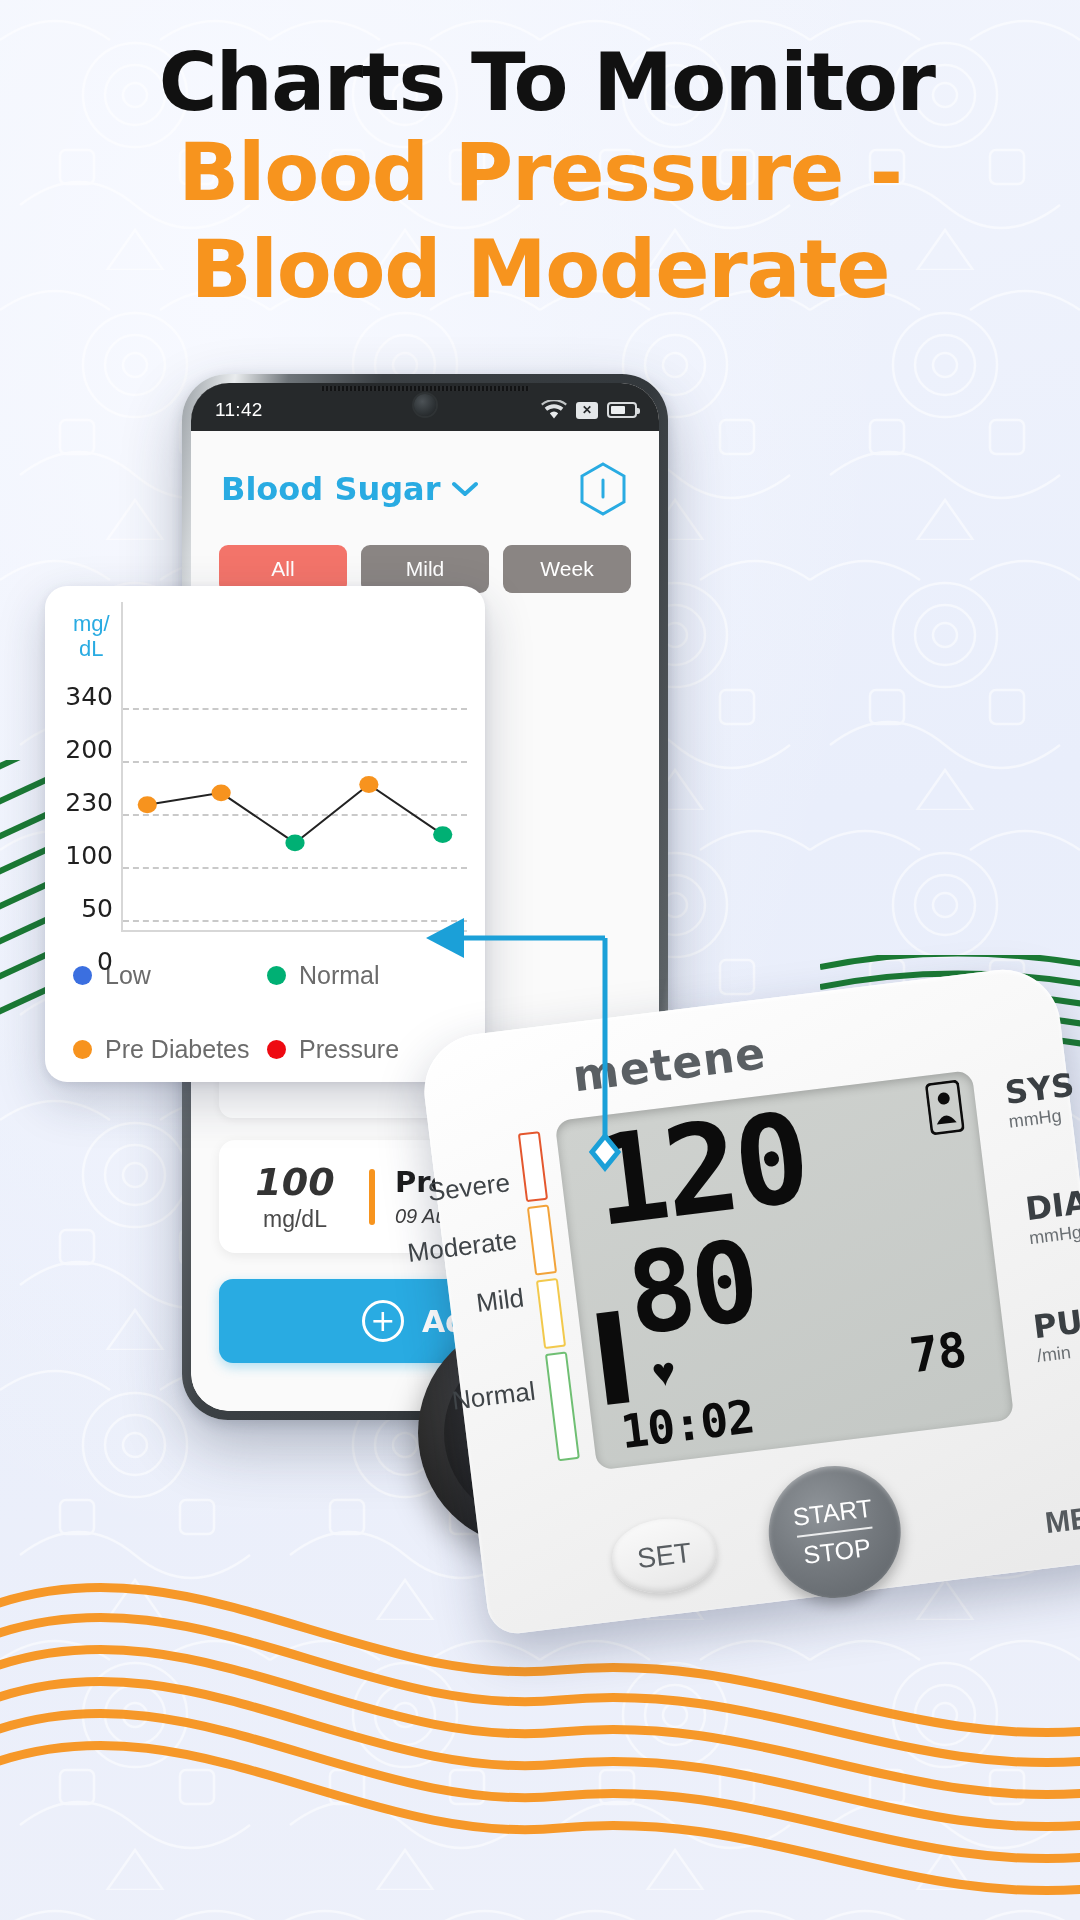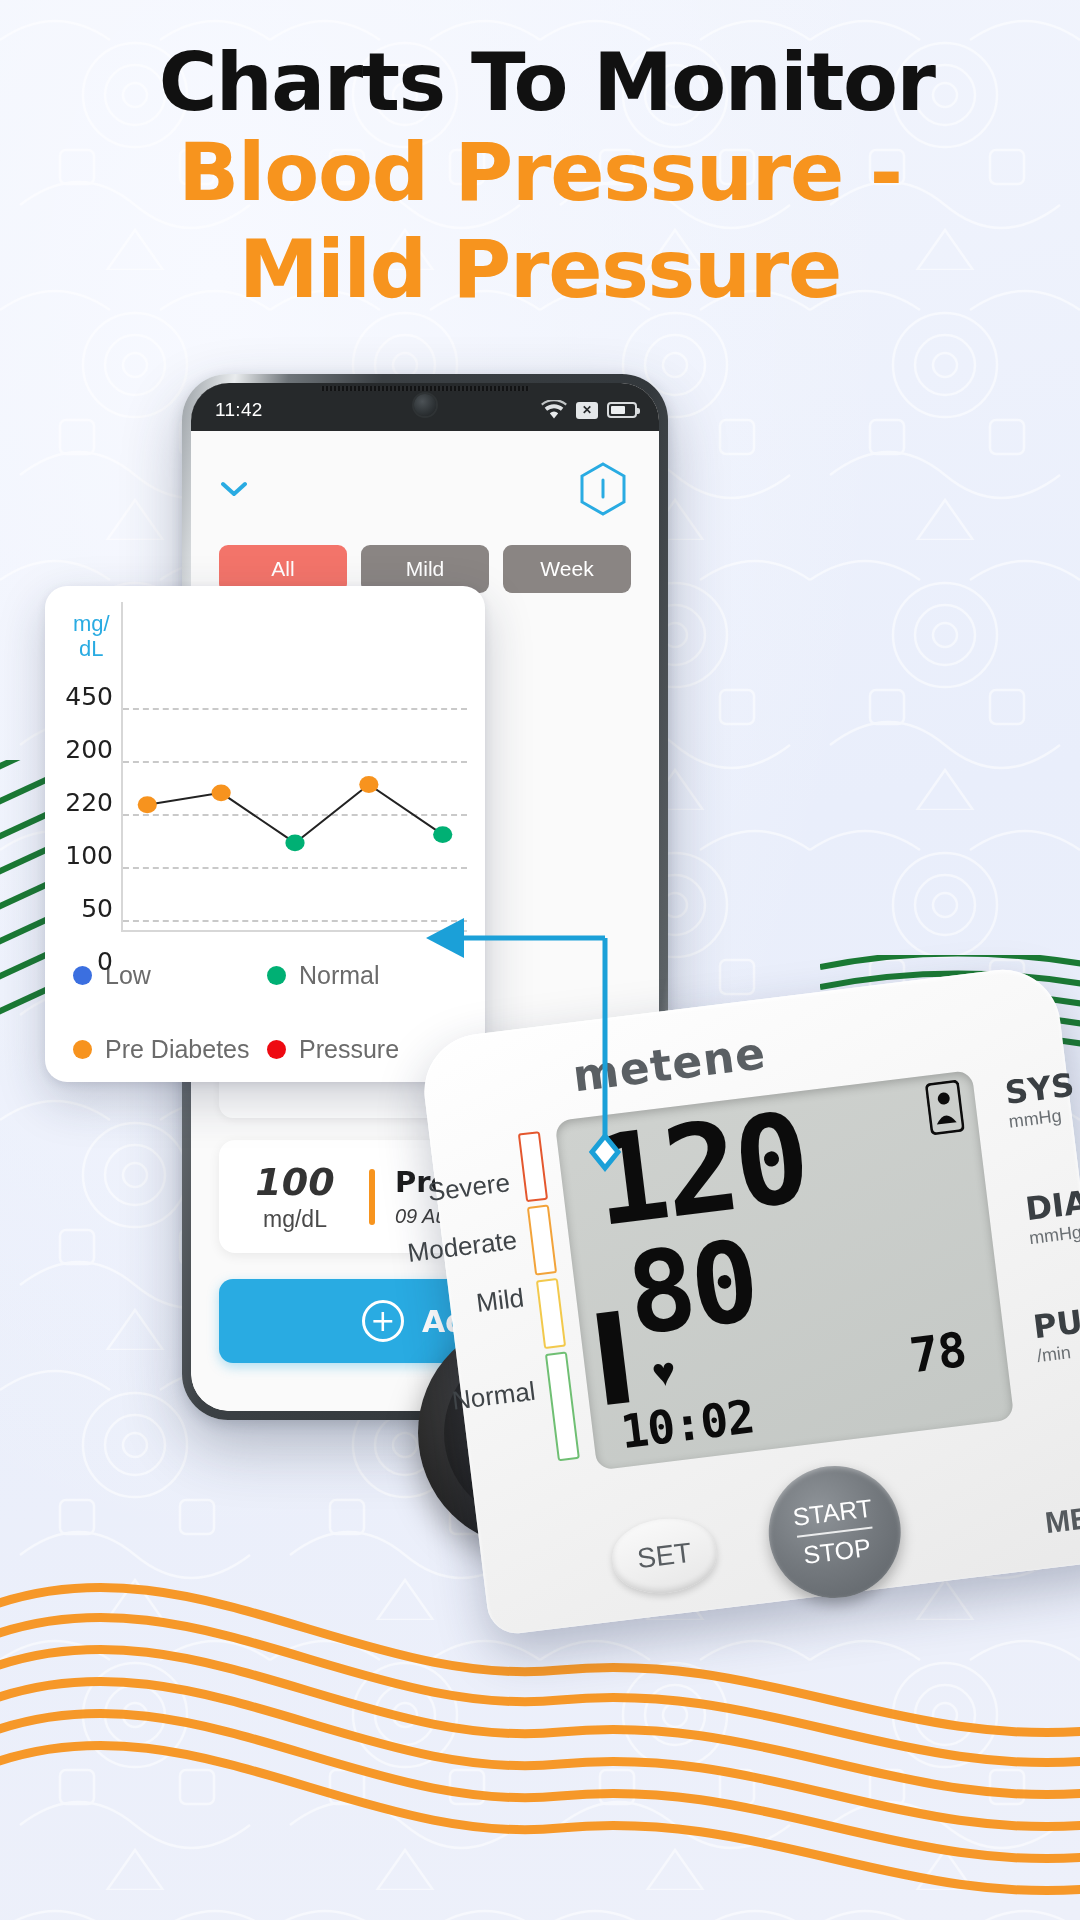--- a/index.html
+++ b/index.html
@@ -347,21 +347,21 @@
         <path d="M135 230 l28 40 h-56 z"></path>
       </g>
     </pattern>
   </defs>
   <rect width="1080" height="1920" fill="url(#mandala)"></rect>
 </svg>
 
 <div class="headline">
   <span class="l1">Charts To Monitor</span>
   <span class="l2">Blood Pressure -</span>
-  <span class="l3">Mild Pressure</span>
+  <span class="l3">Blood Moderate</span>
 </div>
 
 <svg class="green-lines-left" viewBox="0 0 140 260">
   <g stroke="#1B7A34" stroke-width="6" fill="none">
     <path d="M-10 20 L120 -40"></path>
       <path d="M-10 55 L120 -5"></path>
       <path d="M-10 90 L120 30"></path>
     <path d="M-10 125 L120 65"></path>
       <path d="M-10 160 L120 100"></path>
       <path d="M-10 195 L120 135"></path>
@@ -411,20 +411,21 @@
           <span class="batt">
               <i></i>
             </span>
         </span>
       </div>
 
       <div class="app-body">
 
         <div class="app-header">
           <div class="app-title">
+            <span>Blood Sugar</span>
             <svg class="chev" width="26" height="16" viewBox="0 0 26 16">
               <path d="M2 3 L13 13 L24 3" fill="none" stroke="#29ABE2" stroke-width="4" stroke-linecap="round" stroke-linejoin="round"></path>
             </svg>
           </div>
           <svg class="hex-btn" viewBox="0 0 52 56">
             <path d="M26 3 L47 15 L47 41 L26 53 L5 41 L5 15 Z" fill="none" stroke="#29ABE2" stroke-width="3"></path>
             <path d="M26 19 L26 36" stroke="#29ABE2" stroke-width="3" stroke-linecap="round"></path>
           </svg>
         </div>
 
@@ -461,23 +462,23 @@
 
       </div>
     </div>
   </div>
 </div>
 
 <div class="chart-card">
   <div class="chart-wrap">
     <div class="y-axis">
       <div class="y-unit">mg/<br>dL</div>
-      <div class="y-tick" style="top:94px">450</div>
+      <div class="y-tick" style="top:94px">340</div>
       <div class="y-tick" style="top:147px">200</div>
-      <div class="y-tick" style="top:200px">220</div>
+      <div class="y-tick" style="top:200px">230</div>
       <div class="y-tick" style="top:253px">100</div>
       <div class="y-tick" style="top:306px">50</div>
       <div class="y-tick" style="top:359px">0</div>
     </div>
     <div class="plot">
       <div class="gridline" style="top:106px"></div>
       <div class="gridline" style="top:159px"></div>
       <div class="gridline" style="top:212px"></div>
       <div class="gridline" style="top:265px"></div>
       <div class="gridline" style="top:318px"></div>

